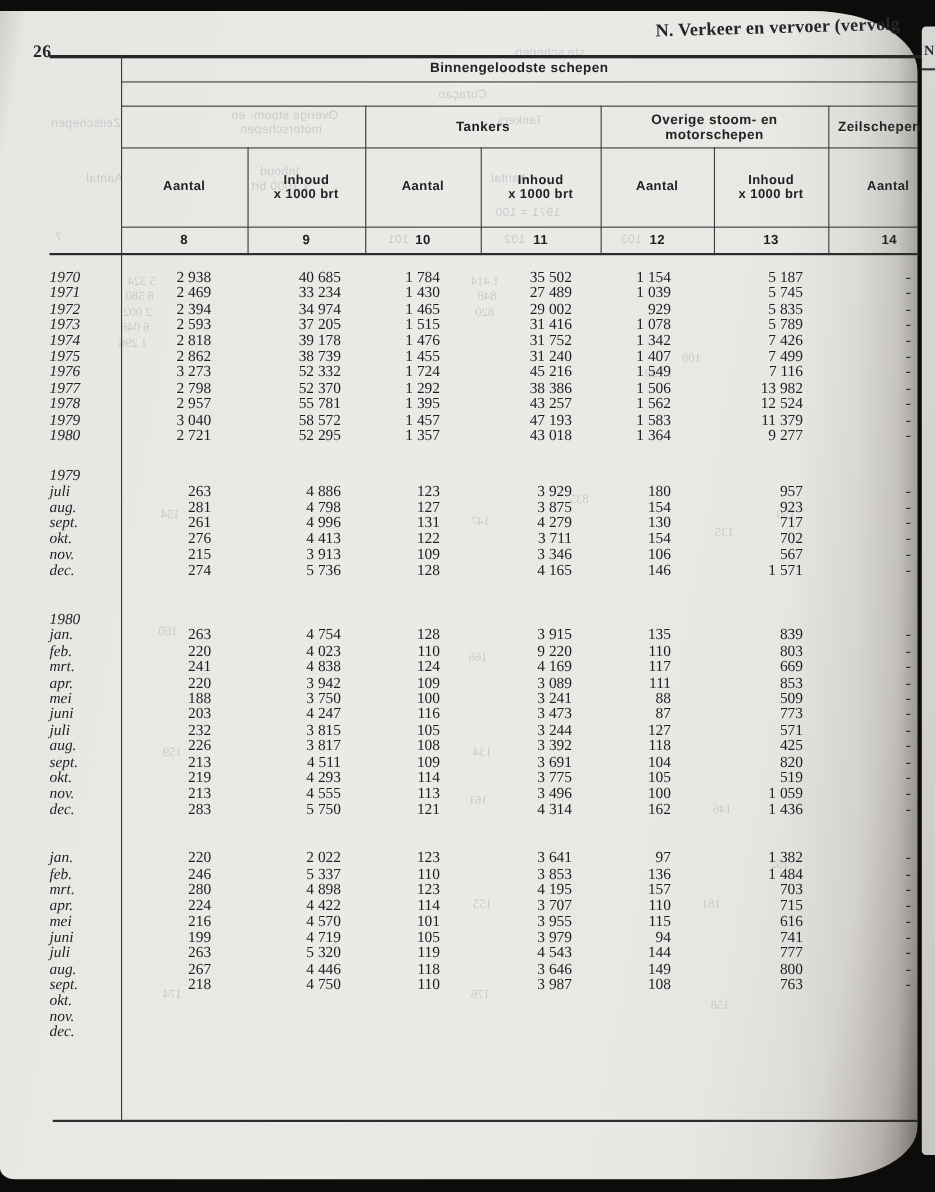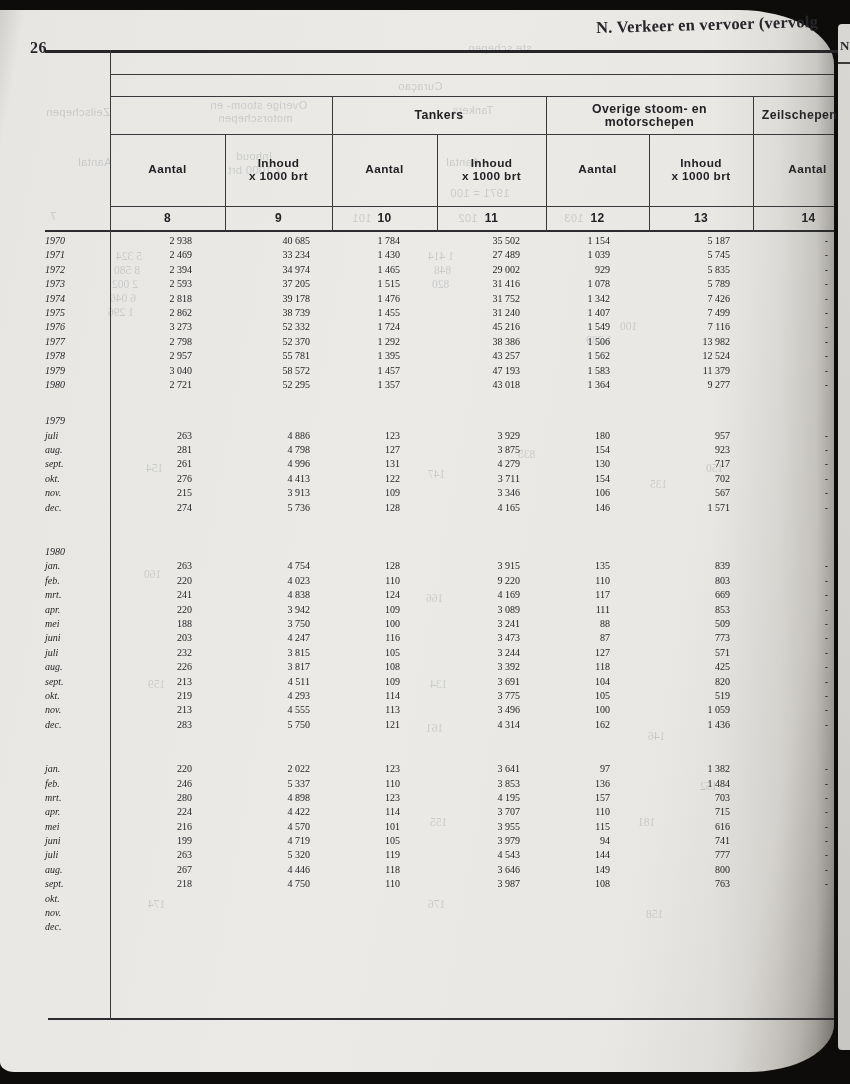--- a/index.html
+++ b/index.html
@@ -31,21 +31,21 @@
   .hl,.vl{position:absolute;background:#39393b;}
   .hl{height:1.2px;} .vl{width:1.3px;}
   .hl.thick{height:3px;background:#262628;}
   .hl.med{height:2px;background:#2c2c2e;}
   
   .th{position:absolute;text-align:center;font-size:12.3px;font-weight:700;color:#222226;letter-spacing:.4px;}
   .tt{display:flex;flex-direction:column;justify-content:center;line-height:13.5px;}
   .sub{font-weight:700;font-size:11.8px;}
   .cn{font-weight:700;font-size:12px;display:flex;align-items:center;justify-content:center;}
   
-  .tbody{position:absolute;left:35px;top:212px;width:807px;font-family:"Liberation Serif",serif;font-size:10px;color:#1e1e22;}
+  .tbody{position:absolute;left:35px;top:224px;width:807px;font-family:"Liberation Serif",serif;font-size:14px;color:#1e1e22;}
   .section{margin-top:22px;}
   .section:first-child{margin-top:12px;}
   .section:nth-child(n+3){margin-top:30px;}
   .row{display:grid;grid-template-columns:75px 115px 107px 105px 109px 103px 104px 89px;height:14.4px;line-height:14.4px;}
   .lbl{font-style:italic;padding-left:10px;white-space:nowrap;}
   .cell{text-align:right;white-space:nowrap;}
   .c1{padding-right:33px;} .c2{padding-right:22px;} .c3{padding-right:37px;}
   .c4{padding-right:26px;} .c5{padding-right:39px;} .c6{padding-right:23px;} .c7{padding-right:14px;}
   
   .footnote{position:absolute;left:148px;top:1030px;font:11.5px "Liberation Serif",serif;color:#8d939c;opacity:.55;letter-spacing:.3px;white-space:nowrap;}
@@ -119,20 +119,21 @@
   <div class="hl med" style="left:45px;top:220px;width:789px;"></div>
   <div class="hl med" style="left:48px;top:1008px;width:786px;"></div>
   <div class="vl" style="left:110px;top:40px;height:970px;"></div>
   <div class="vl" style="left:332px;top:86px;height:136px;"></div>
   <div class="vl" style="left:546px;top:86px;height:136px;"></div>
   <div class="vl" style="left:753px;top:86px;height:136px;"></div>
   <div class="vl" style="left:225px;top:124px;height:98px;"></div>
   <div class="vl" style="left:437px;top:124px;height:98px;"></div>
   <div class="vl" style="left:649px;top:124px;height:98px;"></div>
 
+  <div class="th" style="left:110px;top:44px;width:724px;">Binnengeloodste schepen</div>
 
   <div class="th tt" style="left:332px;top:89px;width:214px;height:34px;">
     <span>Tankers</span>
   </div>
   <div class="th tt" style="left:546px;top:89px;width:207px;height:34px;">
     <span>Overige stoom- en</span>
     <span>motorschepen</span>
   </div>
   <div class="th tt" style="left:757px;top:89px;width:85px;height:34px;">
     <span>Zeilschepen</span>

